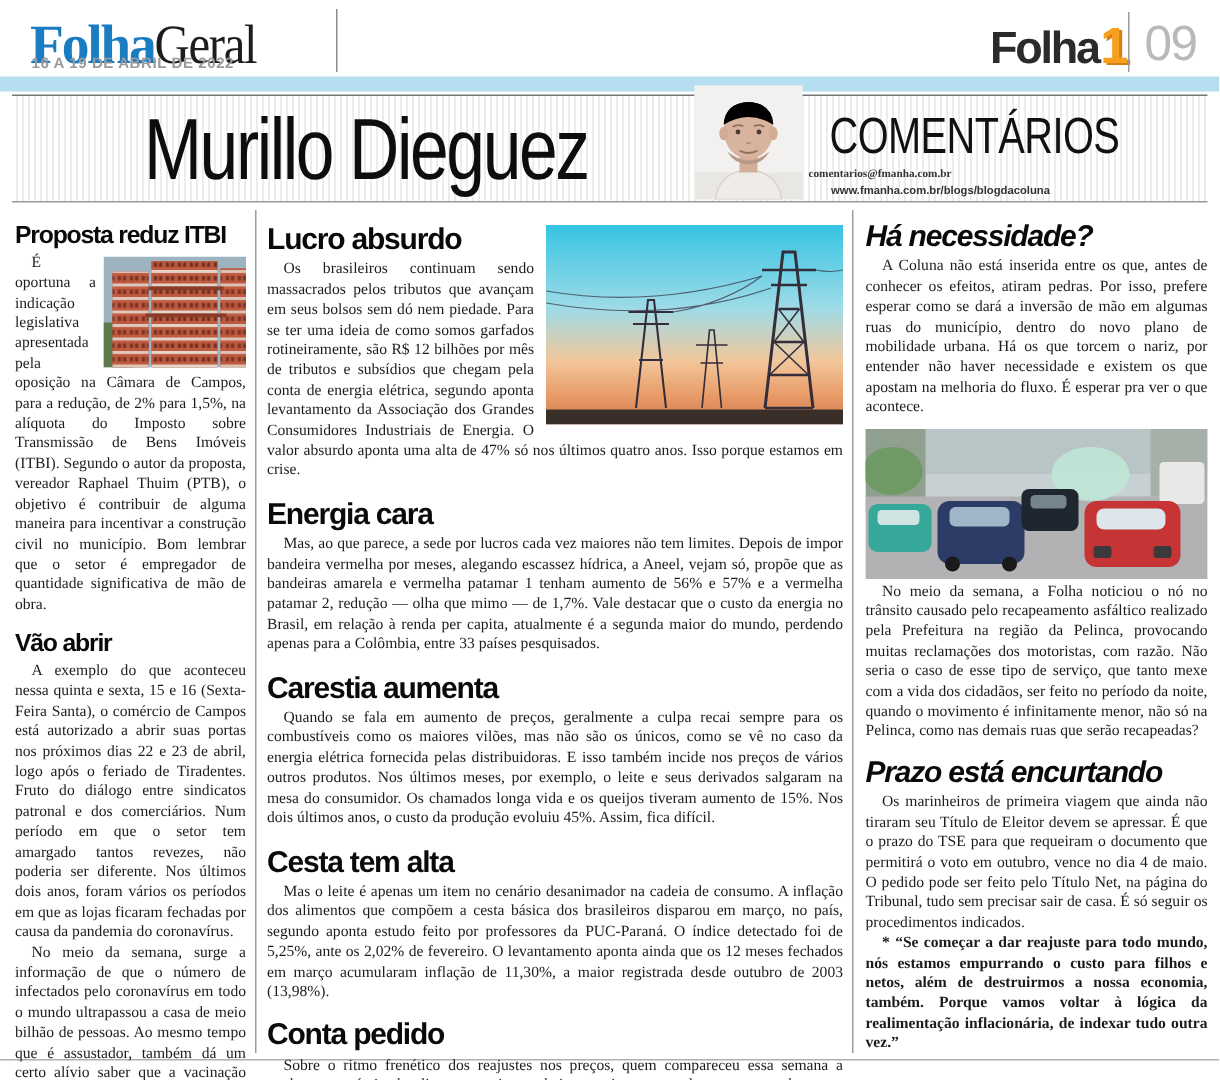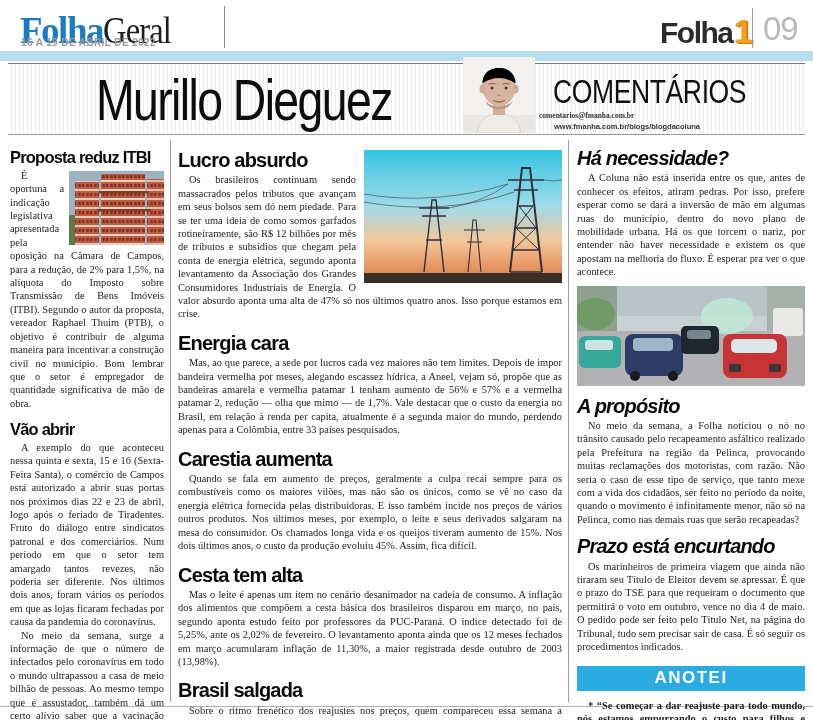--- a/index.html
+++ b/index.html
@@ -172,21 +172,21 @@
     </div>
     <div class="sec">
       <h2>Carestia aumenta</h2>
       <p>Quando se fala em aumento de preços, geralmente a culpa recai sempre para os combustíveis como os maiores vilões, mas não são os únicos, como se vê no caso da energia elétrica fornecida pelas distribuidoras. E isso também incide nos preços de vários outros produtos. Nos últimos meses, por exemplo, o leite e seus derivados salgaram na mesa do consumidor. Os chamados longa vida e os queijos tiveram aumento de 15%. Nos dois últimos anos, o custo da produção evoluiu 45%. Assim, fica difícil.</p>
     </div>
     <div class="sec">
       <h2>Cesta tem alta</h2>
       <p>Mas o leite é apenas um item no cenário desanimador na cadeia de consumo. A inflação dos alimentos que compõem a cesta básica dos brasileiros disparou em março, no país, segundo aponta estudo feito por professores da PUC-Paraná. O índice detectado foi de 5,25%, ante os 2,02% de fevereiro. O levantamento aponta ainda que os 12 meses fechados em março acumularam inflação de 11,30%, a maior registrada desde outubro de 2003 (13,98%).</p>
     </div>
     <div class="sec">
-      <h2>Brasil salgada</h2>
+      <h2>Conta pedido</h2>
       <p>Sobre o ritmo frenético dos reajustes nos preços, quem compareceu essa semana a qualquer comércio de alimentos, seja nos bairros, seja nos grandes supermercados, nem precisou se ater às pesquisas dos institutos especializados. Sobretudo produtos relacionados à Páscoa, então, nem se fala. Muita gente trocando o ovo de chocolate por barrinhas, para não deixar os filhos sem nada. Fora os alimentos típicos da época, como bacalhau e azeite, além dos peixes tradicionais, por exemplo. São outros tempos.</p>
     </div>
   </div>
 
   <div class="col" id="col-right">
     <div class="sec">
       <h2>Há necessidade?</h2>
       <p>A Coluna não está inserida entre os que, antes de conhecer os efeitos, atiram pedras. Por isso, prefere esperar como se dará a inversão de mão em algumas ruas do município, dentro do novo plano de mobilidade urbana. Há os que torcem o nariz, por entender não haver necessidade e existem os que apostam na melhoria do fluxo. É esperar pra ver o que acontece.</p>
       <svg class="img-block" width="228" height="100" viewBox="0 0 228 100">
         <rect width="228" height="100" fill="#c7d1d3"></rect>
@@ -205,27 +205,25 @@
         <rect x="110" y="44" width="24" height="9" rx="3" fill="#76848e"></rect>
         <rect x="146" y="48" width="64" height="44" rx="8" fill="#c63436"></rect>
         <rect x="154" y="53" width="46" height="14" rx="5" fill="#dde6ea"></rect>
         <rect x="152" y="78" width="12" height="8" rx="2" fill="#3a3a3c"></rect>
         <rect x="192" y="78" width="12" height="8" rx="2" fill="#3a3a3c"></rect>
         <circle cx="58" cy="90" r="5" fill="#1a1a1c"></circle>
         <circle cx="96" cy="90" r="5" fill="#1a1a1c"></circle>
       </svg>
     </div>
     <div class="sec">
-      <h2>A propósito</h2>
       <p>No meio da semana, a Folha noticiou o nó no trânsito causado pelo recapeamento asfáltico realizado pela Prefeitura na região da Pelinca, provocando muitas reclamações dos motoristas, com razão. Não seria o caso de esse tipo de serviço, que tanto mexe com a vida dos cidadãos, ser feito no período da noite, quando o movimento é infinitamente menor, não só na Pelinca, como nas demais ruas que serão recapeadas?</p>
     </div>
     <div class="sec">
       <h2>Prazo está encurtando</h2>
       <p>Os marinheiros de primeira viagem que ainda não tiraram seu Título de Eleitor devem se apressar. É que o prazo do TSE para que requeiram o documento que permitirá o voto em outubro, vence no dia 4 de maio. O pedido pode ser feito pelo Título Net, na página do Tribunal, tudo sem precisar sair de casa. É só seguir os procedimentos indicados.</p>
     </div>
     <div class="sec">
-      <div class="anotei-bar">ANOTEI</div>
       <p class="quote">* “Se começar a dar reajuste para todo mundo, nós estamos empurrando o custo para filhos e netos, além de destruirmos a nossa economia, também. Porque vamos voltar à lógica da realimentação inflacionária, de indexar tudo outra vez.”</p>
 
     </div>
   </div>
 
 </div>
 
 </body></html>

